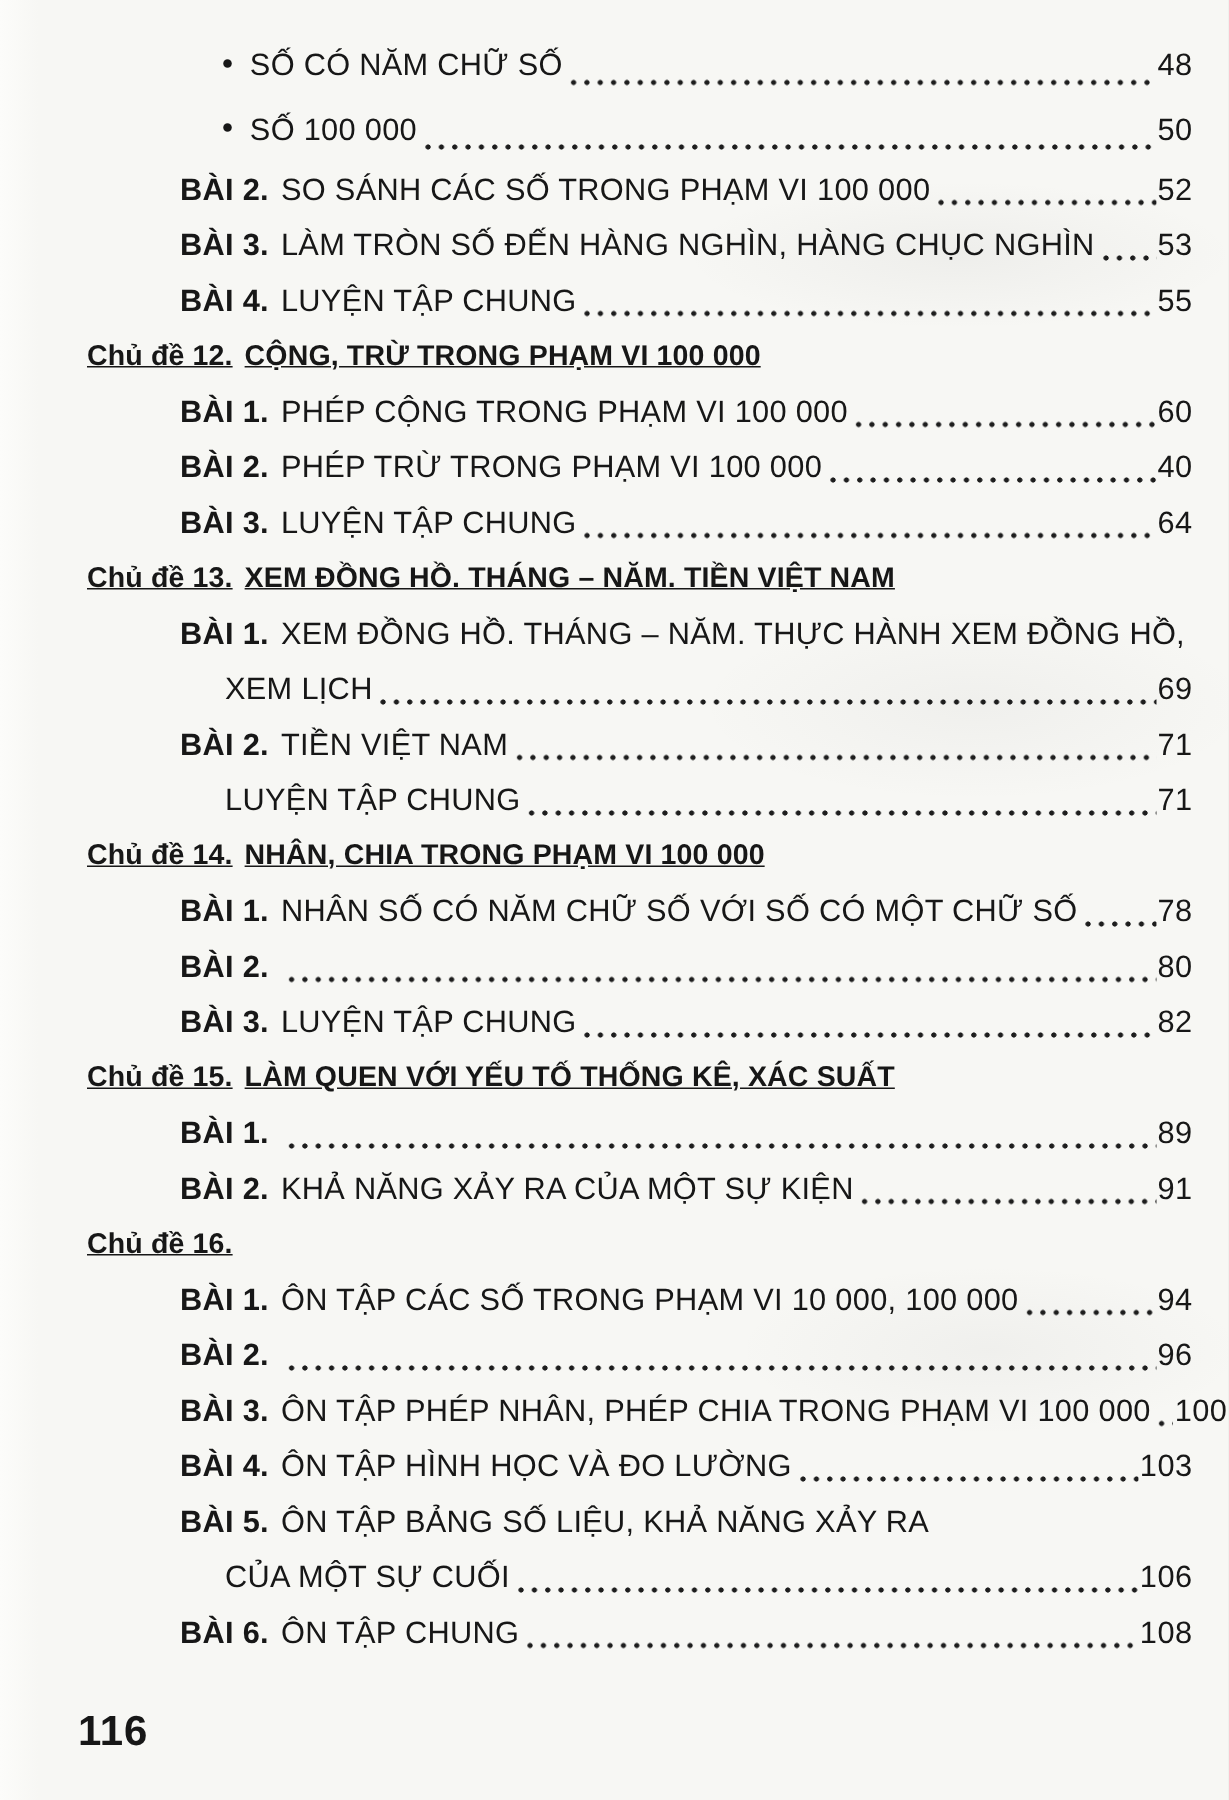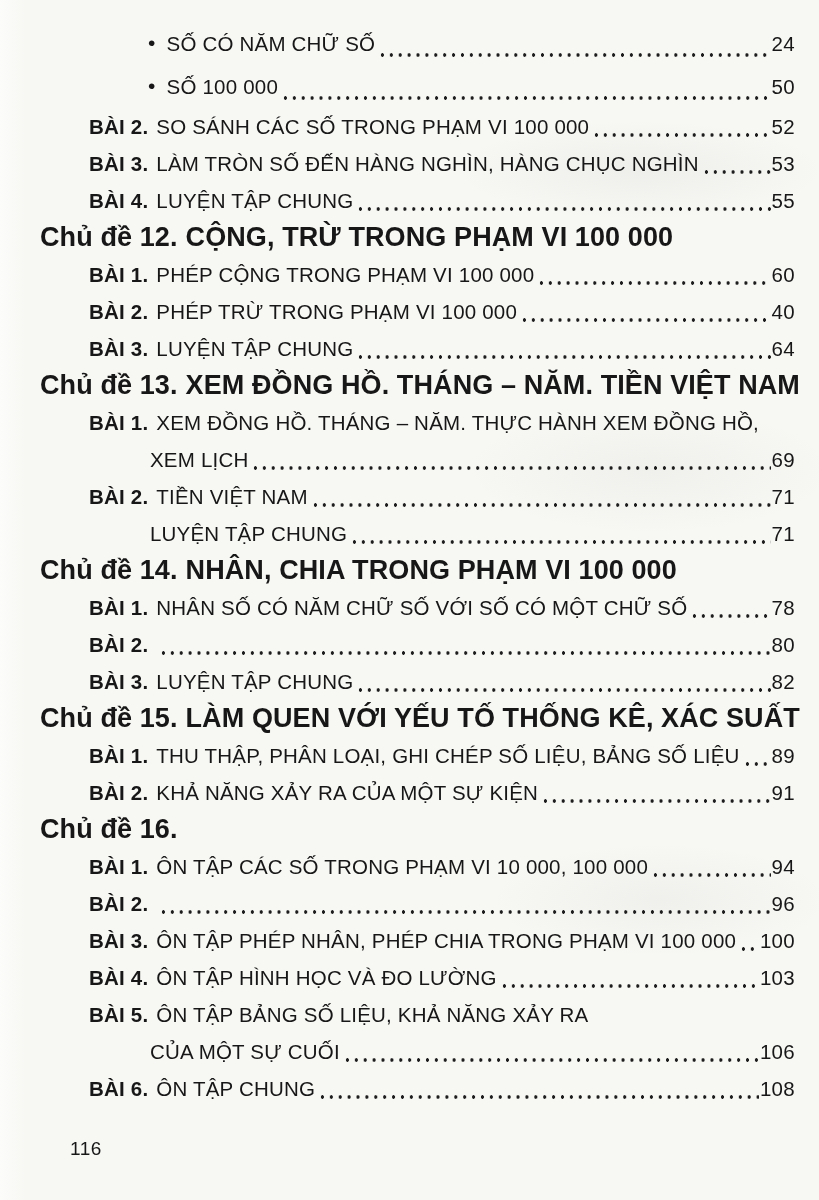--- a/index.html
+++ b/index.html
@@ -32,26 +32,27 @@
   }
   .row {
     display: flex;
     align-items: center;
     height: 37px;
     font-size: 20.5px;
     letter-spacing: 0.2px;
   }
   .row.tall { height: 43px; }
   .k-chapter {
-    padding-left: 40px;
+    padding-left: 58px;
     font-weight: bold;
-    font-size: 27px;
+    font-size: 19px;
     letter-spacing: 0.1px;
-  }
-  .k-lesson, .k-lesson-nopage { padding-left: 89px; }
+    text-decoration: underline;
+  }
+  .k-lesson, .k-lesson-nopage { padding-left: 120px; }
   .k-bullet  { padding-left: 148px; }
   .k-cont    { padding-left: 150px; }
   .bullet-glyph {
     margin-right: 11px;
     font-size: 21px;
     line-height: 1;
     transform: translateY(-1px);
   }
   .label {
     font-weight: bold;
@@ -69,37 +70,37 @@
     background-size: 8.9px 4px;
     background-repeat: repeat-x;
     background-position: left bottom 8.5px;
   }
   .pagenum {
     white-space: nowrap;
     letter-spacing: 0.3px;
   }
   .folio {
     position: absolute;
-    left: 70px;
+    left: 52px;
     top: 1138px;
-    font-weight: normal;
-    font-size: 19px;
+    font-weight: bold;
+    font-size: 28px;
     letter-spacing: 0.5px;
   }
 </style>
 </head>
 <body>
 
 <div class="page">
   <div class="toc">
       <div class="row k-bullet tall">
         <span class="bullet-glyph">•</span>
         <span class="text">SỐ CÓ NĂM CHỮ SỐ</span>
         <span class="leader"></span>
-        <span class="pagenum">24</span>
+        <span class="pagenum">48</span>
       </div>
       <div class="row k-bullet tall">
         <span class="bullet-glyph">•</span>
         <span class="text">SỐ 100 000</span>
         <span class="leader"></span>
         <span class="pagenum">50</span>
       </div>
       <div class="row k-lesson">
         <span class="label">BÀI 2.</span>
         <span class="text">SO SÁNH CÁC SỐ TRONG PHẠM VI 100 000</span>
@@ -184,21 +185,20 @@
         <span class="text">LUYỆN TẬP CHUNG</span>
         <span class="leader"></span>
         <span class="pagenum">82</span>
       </div>
       <div class="row k-chapter">
         <span class="label">Chủ đề 15.</span>
         <span class="text">LÀM QUEN VỚI YẾU TỐ THỐNG KÊ, XÁC SUẤT</span>
       </div>
       <div class="row k-lesson">
         <span class="label">BÀI 1.</span>
-        <span class="text">THU THẬP, PHÂN LOẠI, GHI CHÉP SỐ LIỆU, BẢNG SỐ LIỆU</span>
         <span class="leader"></span>
         <span class="pagenum">89</span>
       </div>
       <div class="row k-lesson">
         <span class="label">BÀI 2.</span>
         <span class="text">KHẢ NĂNG XẢY RA CỦA MỘT SỰ KIỆN</span>
         <span class="leader"></span>
         <span class="pagenum">91</span>
       </div>
       <div class="row k-chapter">

